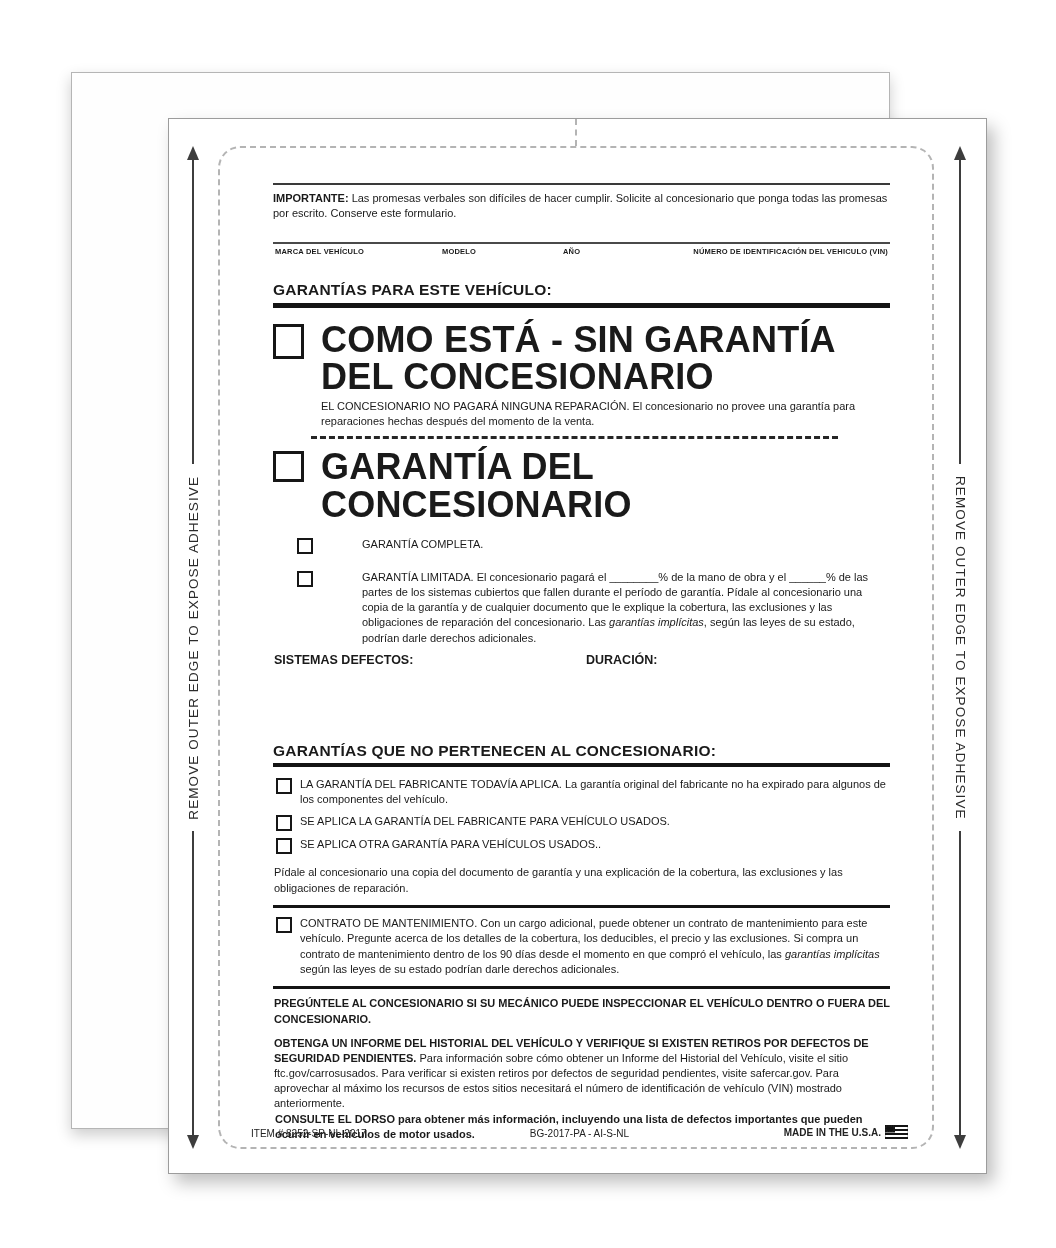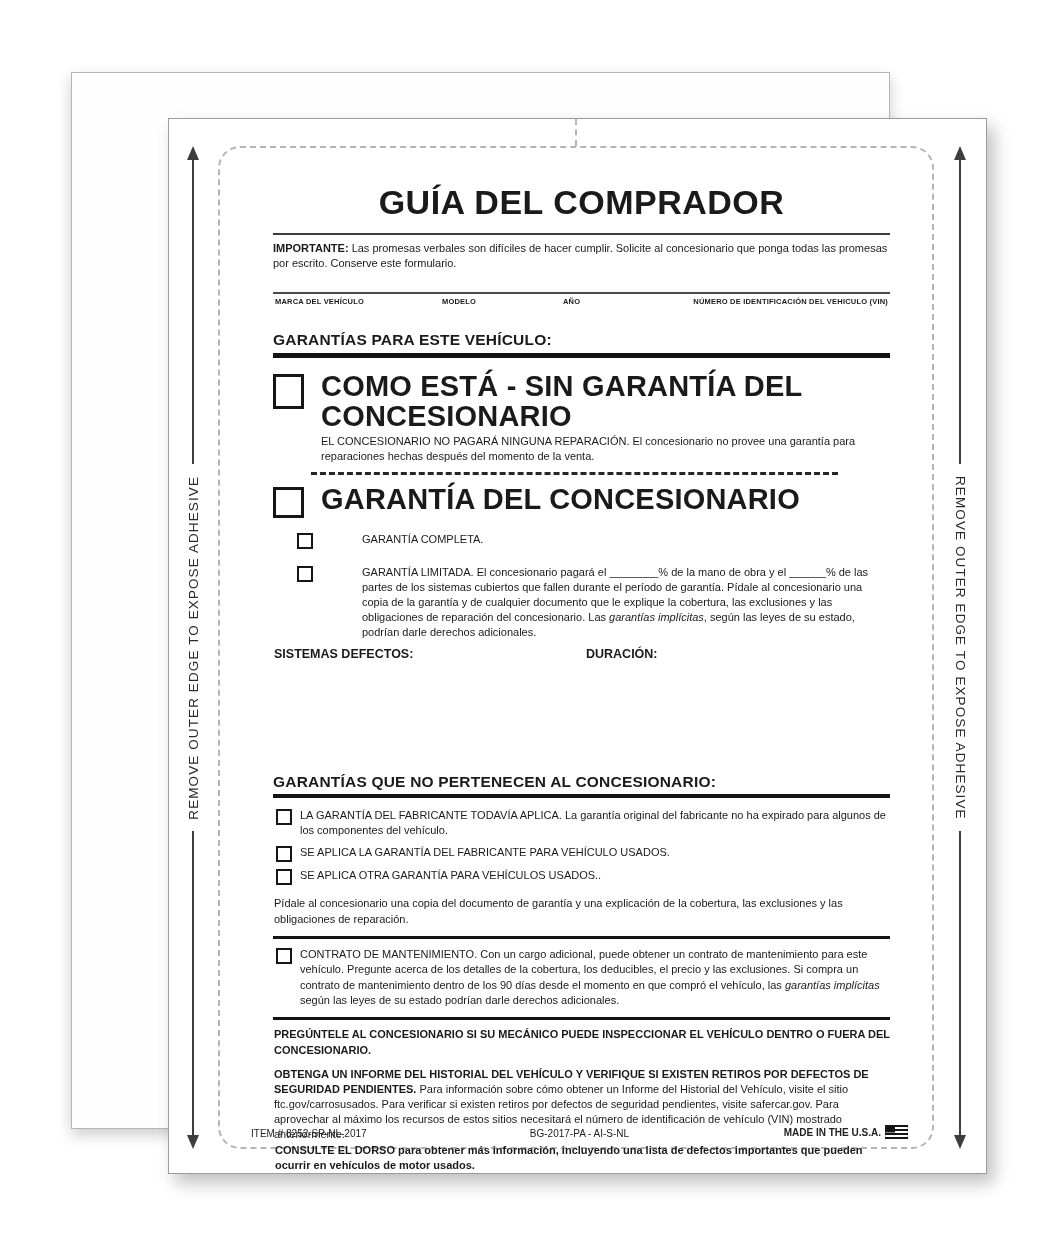--- a/index.html
+++ b/index.html
@@ -29,21 +29,21 @@
   .rail .head{width:0;height:0;border-left:6px solid transparent;border-right:6px solid transparent;}
   .rail .head.up{border-bottom:14px solid #3d3d3d;}
   .rail .head.down{border-top:14px solid #3d3d3d;}
   .rail .line{width:2px;background:#3d3d3d;flex:1;}
   .rail .label{writing-mode:vertical-rl;white-space:nowrap;padding:12px 0;
                font-size:13.5px;letter-spacing:1.1px;color:#2b2b2b;}
   .rail.left .label{transform:rotate(180deg);}
 
   
   .content{position:absolute;left:104px;top:50px;width:617px;}
-  .content-lower{position:absolute;left:104px;top:654px;width:617px;}
+  .content-lower{position:absolute;left:104px;top:623px;width:617px;}
 
   h1.title{margin:16px 0 0;text-align:center;font-size:34px;line-height:1;
            font-weight:bold;letter-spacing:.5px;}
   .rule{height:2px;background:#3a3a3a;margin-top:14px;}
   .rule.thin{height:1.5px;background:#4a4a4a;margin-top:21px;}
   .bar{height:5px;background:#141414;margin-top:4px;}
   .bar.mid{height:4px;}
 
   p{margin:0;}
   .body-txt{font-size:11px;line-height:1.38;}
@@ -52,21 +52,21 @@
   .veh-labels{position:relative;height:11px;margin-top:3px;font-size:7.5px;
               font-weight:bold;letter-spacing:.2px;}
   .veh-labels span{position:absolute;top:0;}
   .lbl-make{left:2px;} .lbl-model{left:169px;} .lbl-year{left:290px;} .lbl-vin{right:2px;}
 
   .sec-heading{margin-top:23px;font-size:15.5px;font-weight:bold;letter-spacing:.2px;}
 
   .check-section{display:flex;margin-top:13px;}
   .cb-col{width:48px;flex-shrink:0;}
   .cb-lg{display:block;width:25px;height:29px;border:3px solid #161616;background:#fff;margin-top:3px;}
-  .big-title{font-size:29px;line-height:1.04;font-weight:bold;margin:0;letter-spacing:.2px;}
+  .big-title{font-size:36px;line-height:1.04;font-weight:bold;margin:0;letter-spacing:.2px;}
 
   .dashed-sep{margin:7px 0 0 38px;width:527px;border-top:3px dashed #262626;}
 
   .sub-item{display:flex;margin:14px 0 0 24px;gap:36px;}
   .cb-sm{display:block;width:12px;height:12px;border:2px solid #161616;background:#fff;
          flex-shrink:0;margin-top:1px;}
   .sub-item .cb-sm{margin-right:13px;}
   .chk-row{display:flex;margin:10px 0 0 3px;}
   .chk-row .cb-sm{margin-right:8px;}
 
@@ -109,21 +109,20 @@
     <div class="rail right">
       <div class="head up"></div>
       <div class="line"></div>
       <div class="label">REMOVE OUTER EDGE TO EXPOSE ADHESIVE</div>
       <div class="line"></div>
       <div class="head down"></div>
     </div>
 
     <div class="content">
 
-      <h1 class="title">GUÍA DEL COMPRADOR</h1>
 
       <div class="rule"></div>
 
       <p class="body-txt important"><span class="seg-b">IMPORTANTE:</span><span> Las promesas verbales son difíciles de hacer cumplir. Solicite al concesionario que ponga todas las promesas por escrito. Conserve este formulario.</span></p>
 
       <div class="rule thin"></div>
 
       <div class="veh-labels">
         <span class="lbl-make">MARCA DEL VEHÍCULO</span>
         <span class="lbl-model">MODELO</span>

